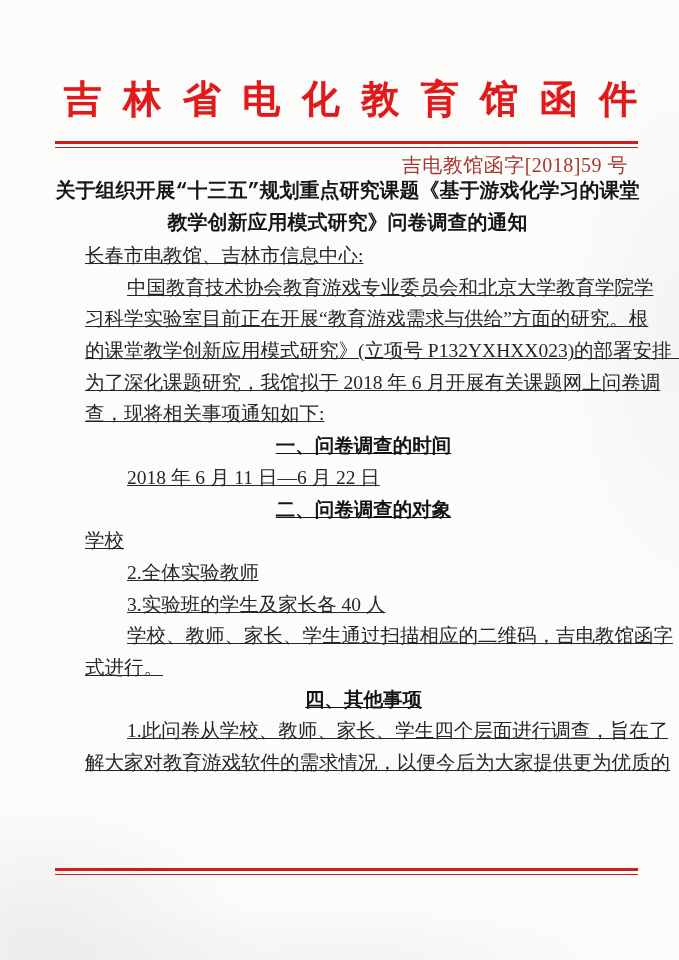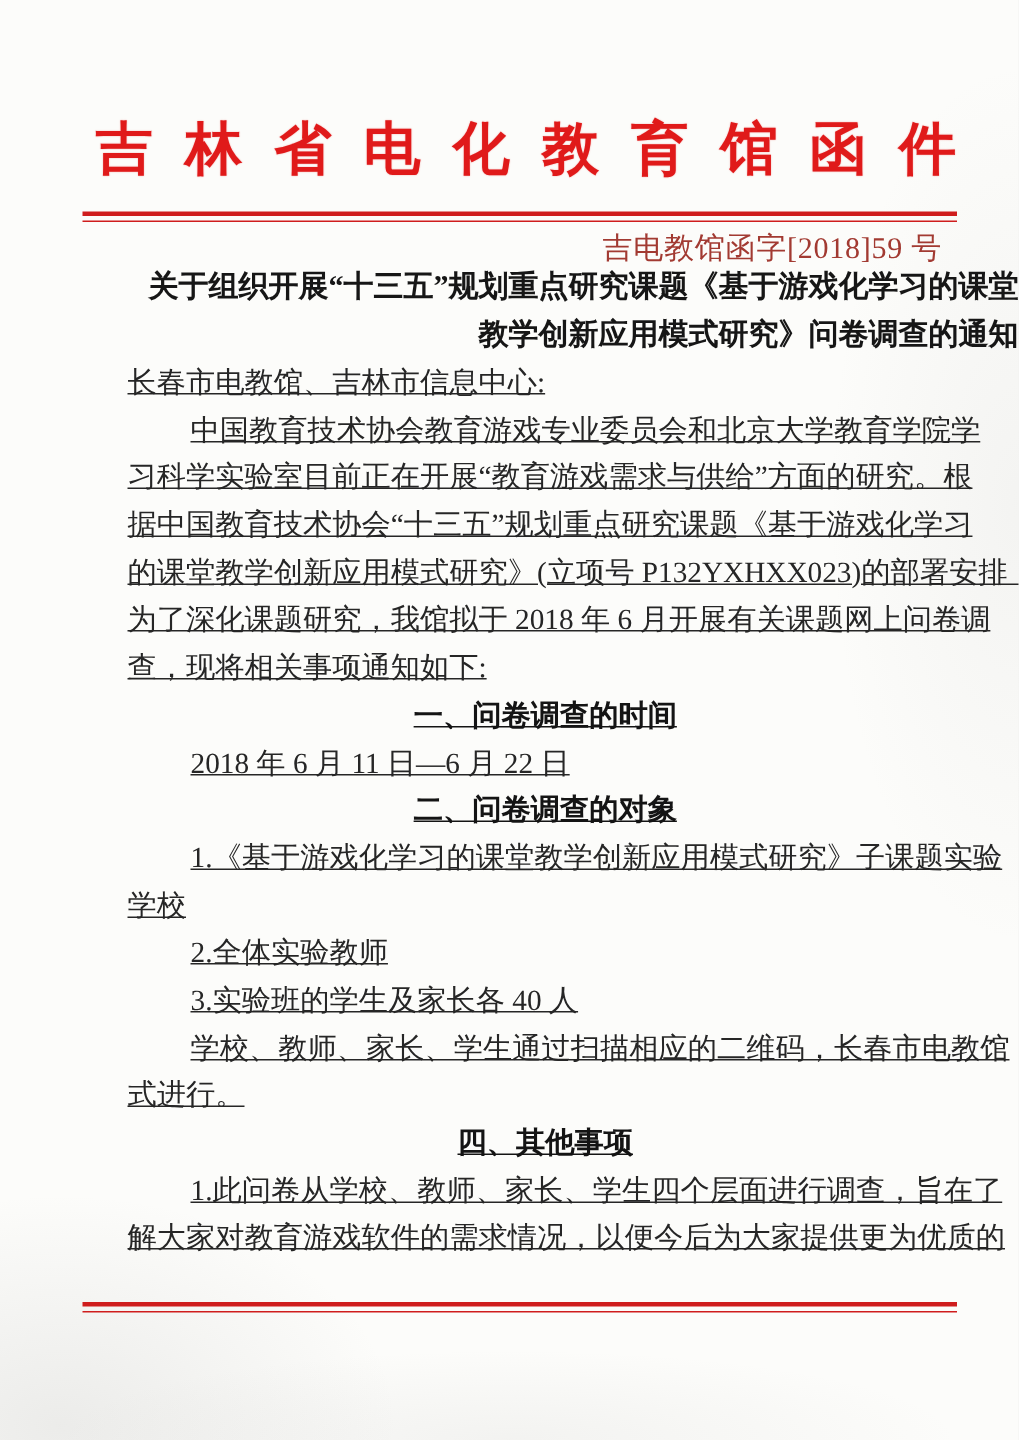--- a/index.html
+++ b/index.html
@@ -53,22 +53,22 @@
     font-size: 20px;
     letter-spacing: 0.5px;
     color: #a23a32;
   }
 
   .doc-title {
     position: absolute;
     top: 176px;
     left: 16px;
     right: 0;
-    text-align: right;
-    font-family: Liberation Serif, serif;
+    text-align: center;
+    font-family: Liberation Mono, monospace;
     font-weight: bold;
     font-size: 20px;
     line-height: 31.5px;
     color: #161616;
     white-space: nowrap;
   }
 
   .doc-body {
     position: absolute;
     top: 240px;
@@ -101,32 +101,30 @@
 
   <div class="doc-title">
     <div>关于组织开展“十三五”规划重点研究课题《基于游戏化学习的课堂</div>
     <div>教学创新应用模式研究》问卷调查的通知</div>
   </div>
 
   <div class="doc-body">
     <div class="line">长春市电教馆、吉林市信息中心:</div>
     <div class="line indent">中国教育技术协会教育游戏专业委员会和北京大学教育学院学</div>
     <div class="line">习科学实验室目前正在开展“教育游戏需求与供给”方面的研究。根</div>
-    <div class="line">据中国教育技术协会“十三五”规划重点研究课题《基于游戏化学习</div>
     <div class="line">的课堂教学创新应用模式研究》(立项号 P132YXHXX023)的部署安排，</div>
     <div class="line">为了深化课题研究，我馆拟于 2018 年 6 月开展有关课题网上问卷调</div>
     <div class="line">查，现将相关事项通知如下:</div>
     <div class="line indent head">一、问卷调查的时间</div>
     <div class="line indent">2018 年 6 月 11 日—6 月 22 日</div>
     <div class="line indent head">二、问卷调查的对象</div>
-    <div class="line indent">1.《基于游戏化学习的课堂教学创新应用模式研究》子课题实验</div>
     <div class="line">学校</div>
     <div class="line indent">2.全体实验教师</div>
     <div class="line indent">3.实验班的学生及家长各 40 人</div>
-    <div class="line indent">学校、教师、家长、学生通过扫描相应的二维码，长春市电教馆</div>
+    <div class="line indent">学校、教师、家长、学生通过扫描相应的二维码，吉电教馆函字</div>
     <div class="line">式进行。</div>
     <div class="line indent head">四、其他事项</div>
     <div class="line indent">1.此问卷从学校、教师、家长、学生四个层面进行调查，旨在了</div>
     <div class="line">解大家对教育游戏软件的需求情况，以便今后为大家提供更为优质的</div>
   </div>
 
   <div class="red-rule rule-bottom"></div>
 
 </div>
 

